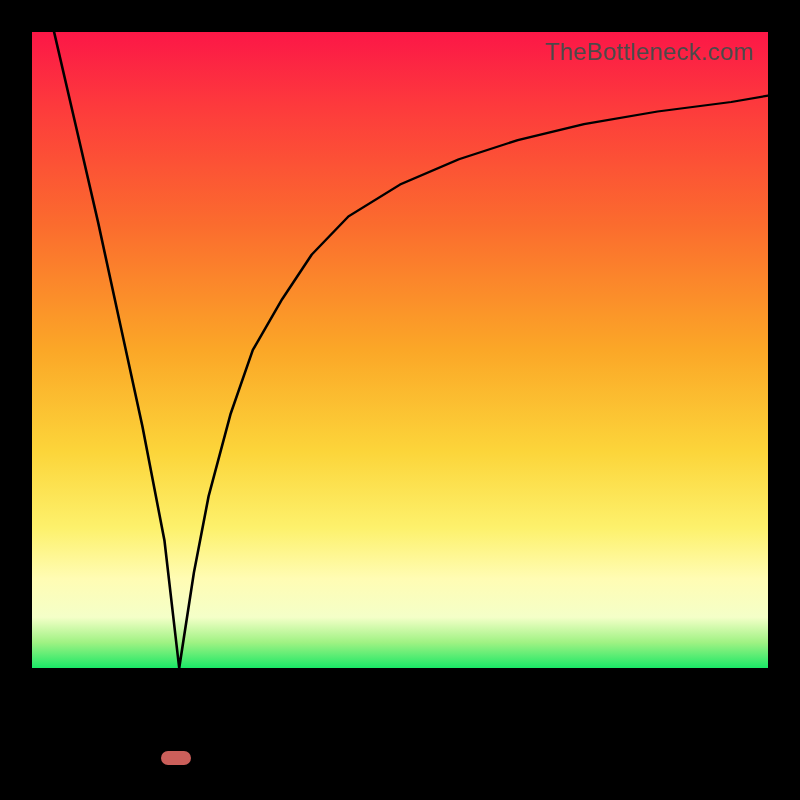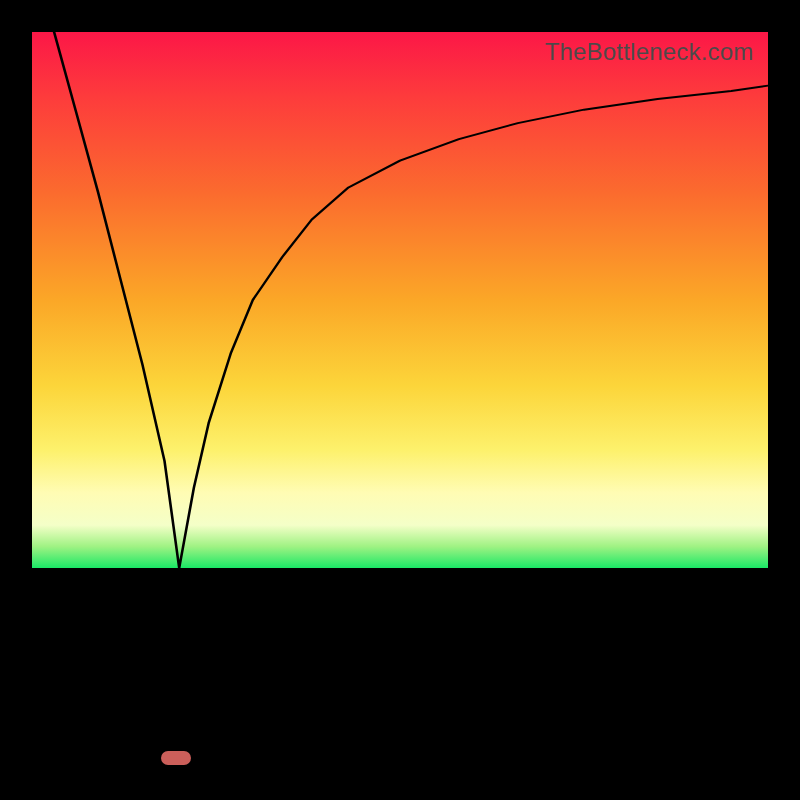--- a/index.html
+++ b/index.html
@@ -15,21 +15,21 @@
     position: relative;
     width: 800px;
     height: 800px;
     background: #000;
   }
   .plot-area {
     position: absolute;
     left: 32px;
     top: 32px;
     width: 736px;
-    height: 536px;
+    height: 636px;
     
     background: linear-gradient(
       to bottom,
       #fc1747 0%,
       #fd3b3c 12%,
       #fb6b2e 30%,
       #fba727 50%,
       #fcd53a 66%,
       #fdf16c 78%,
       #fffcb4 86%,

